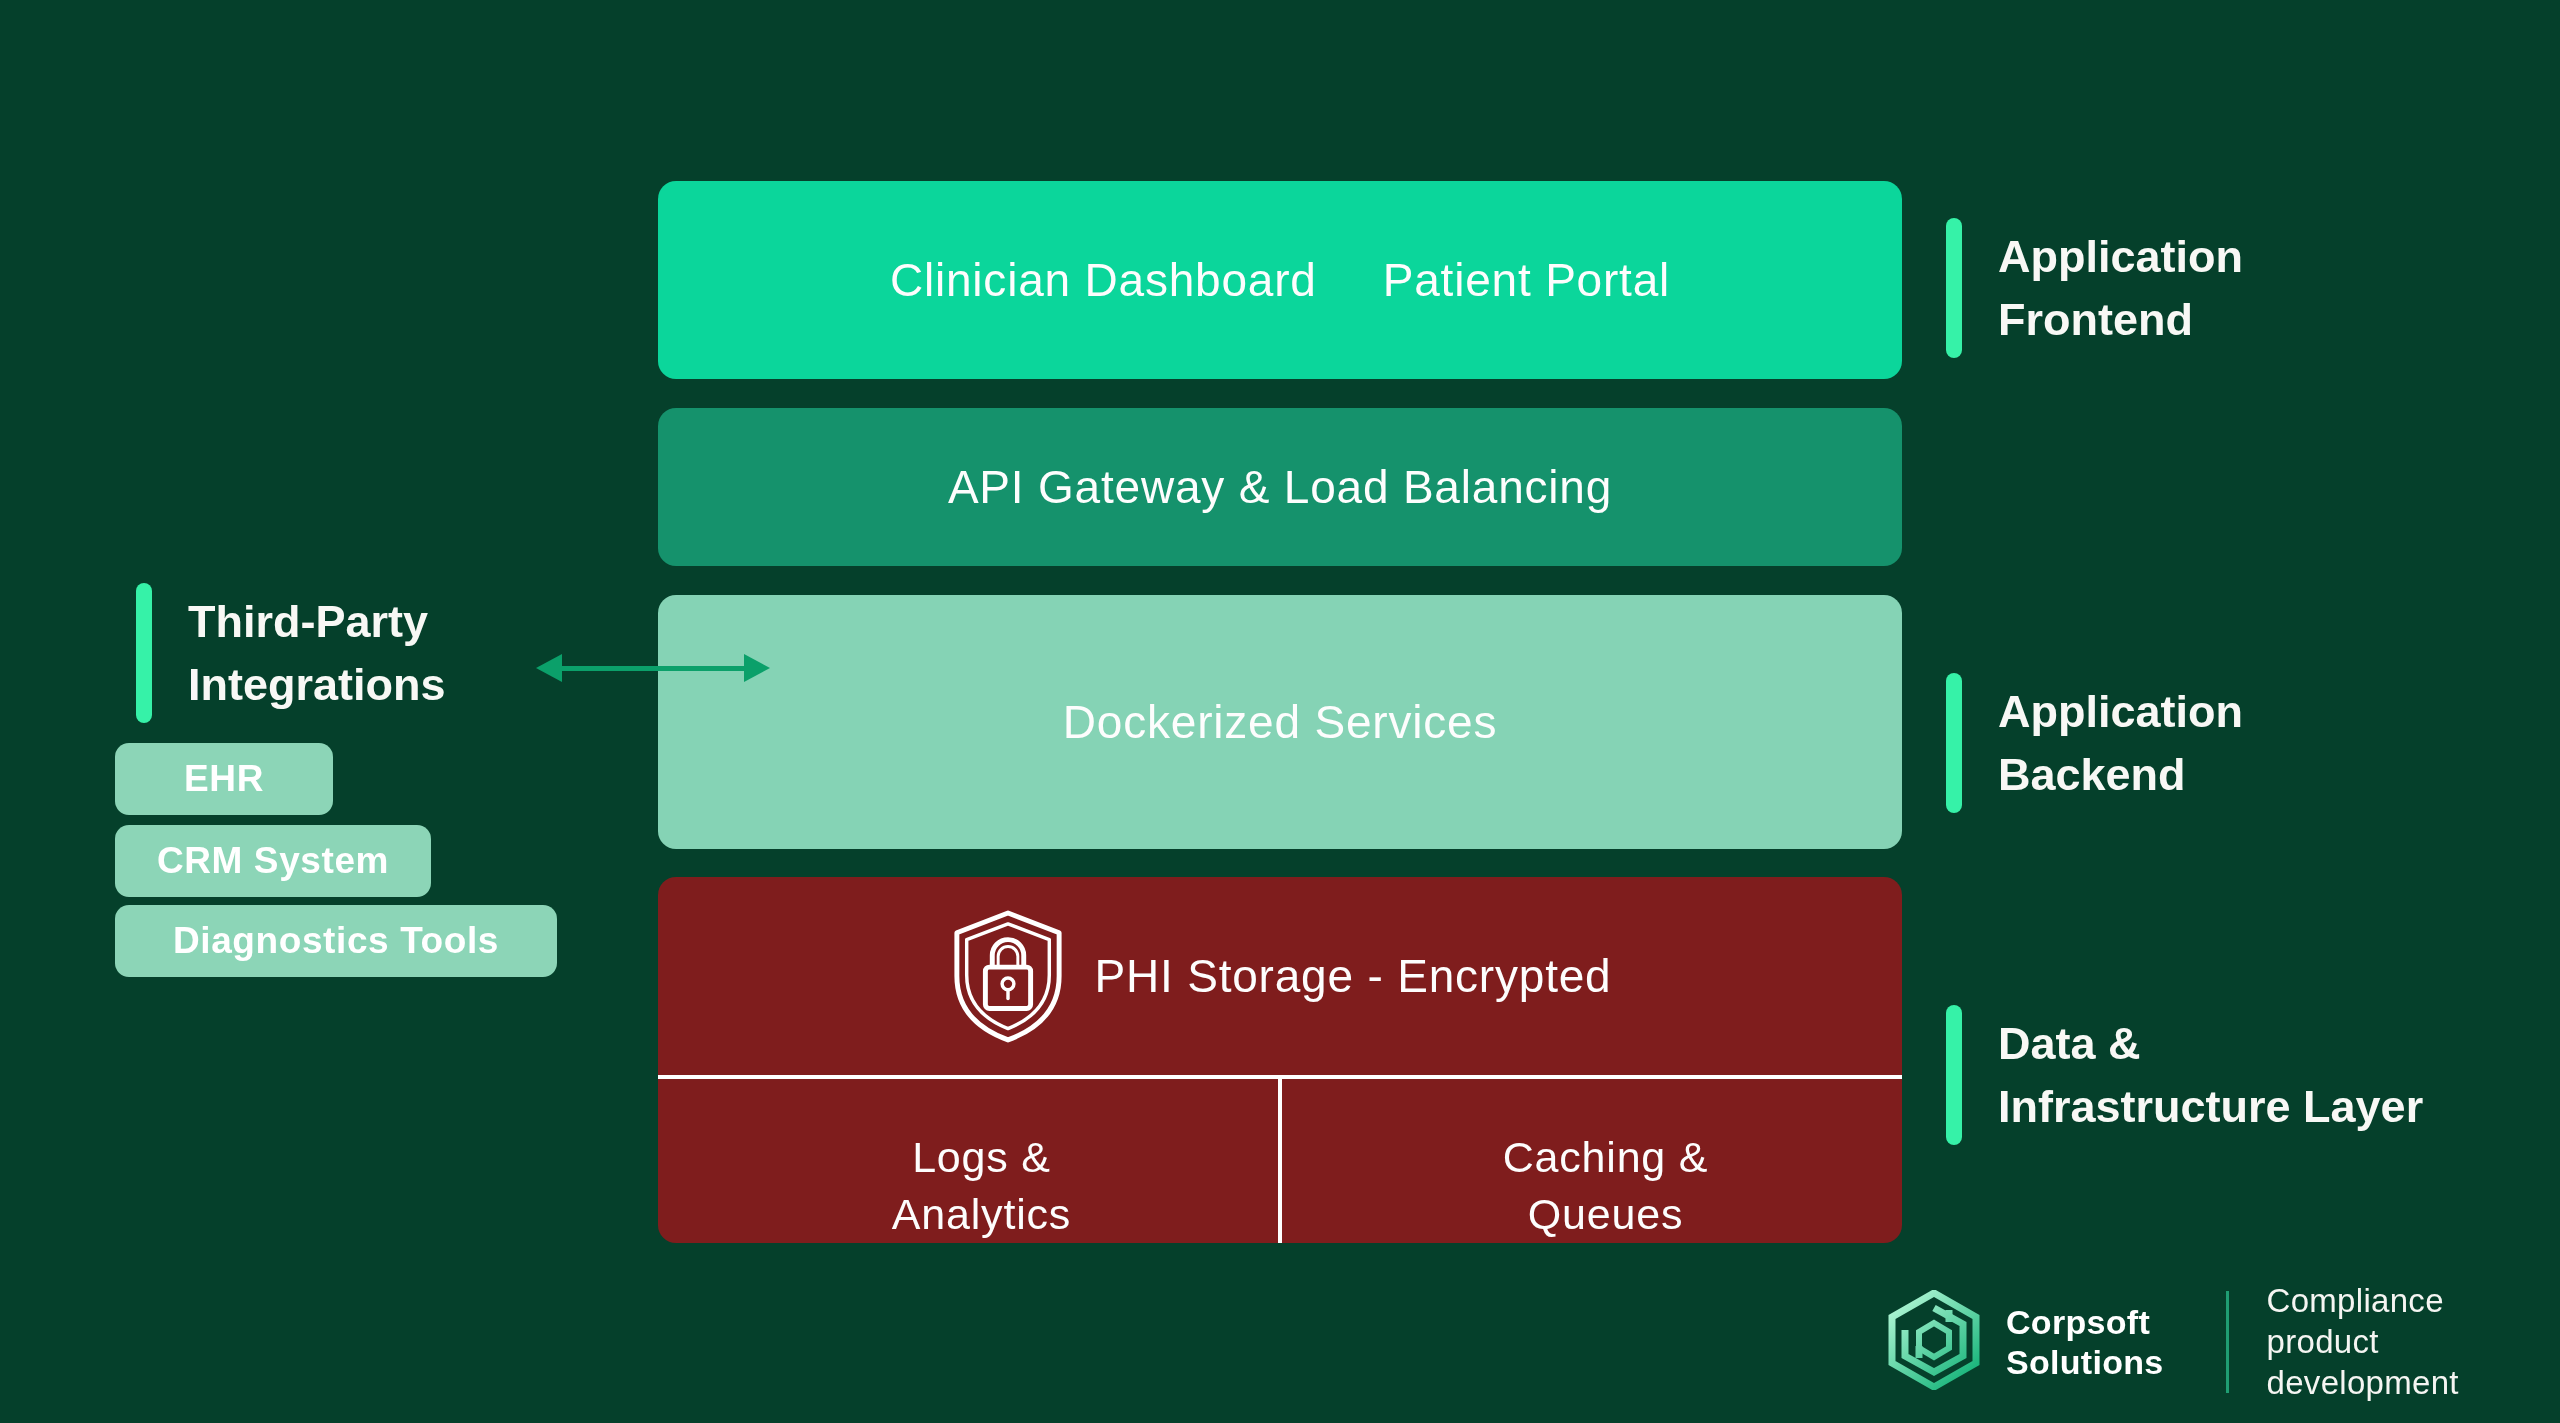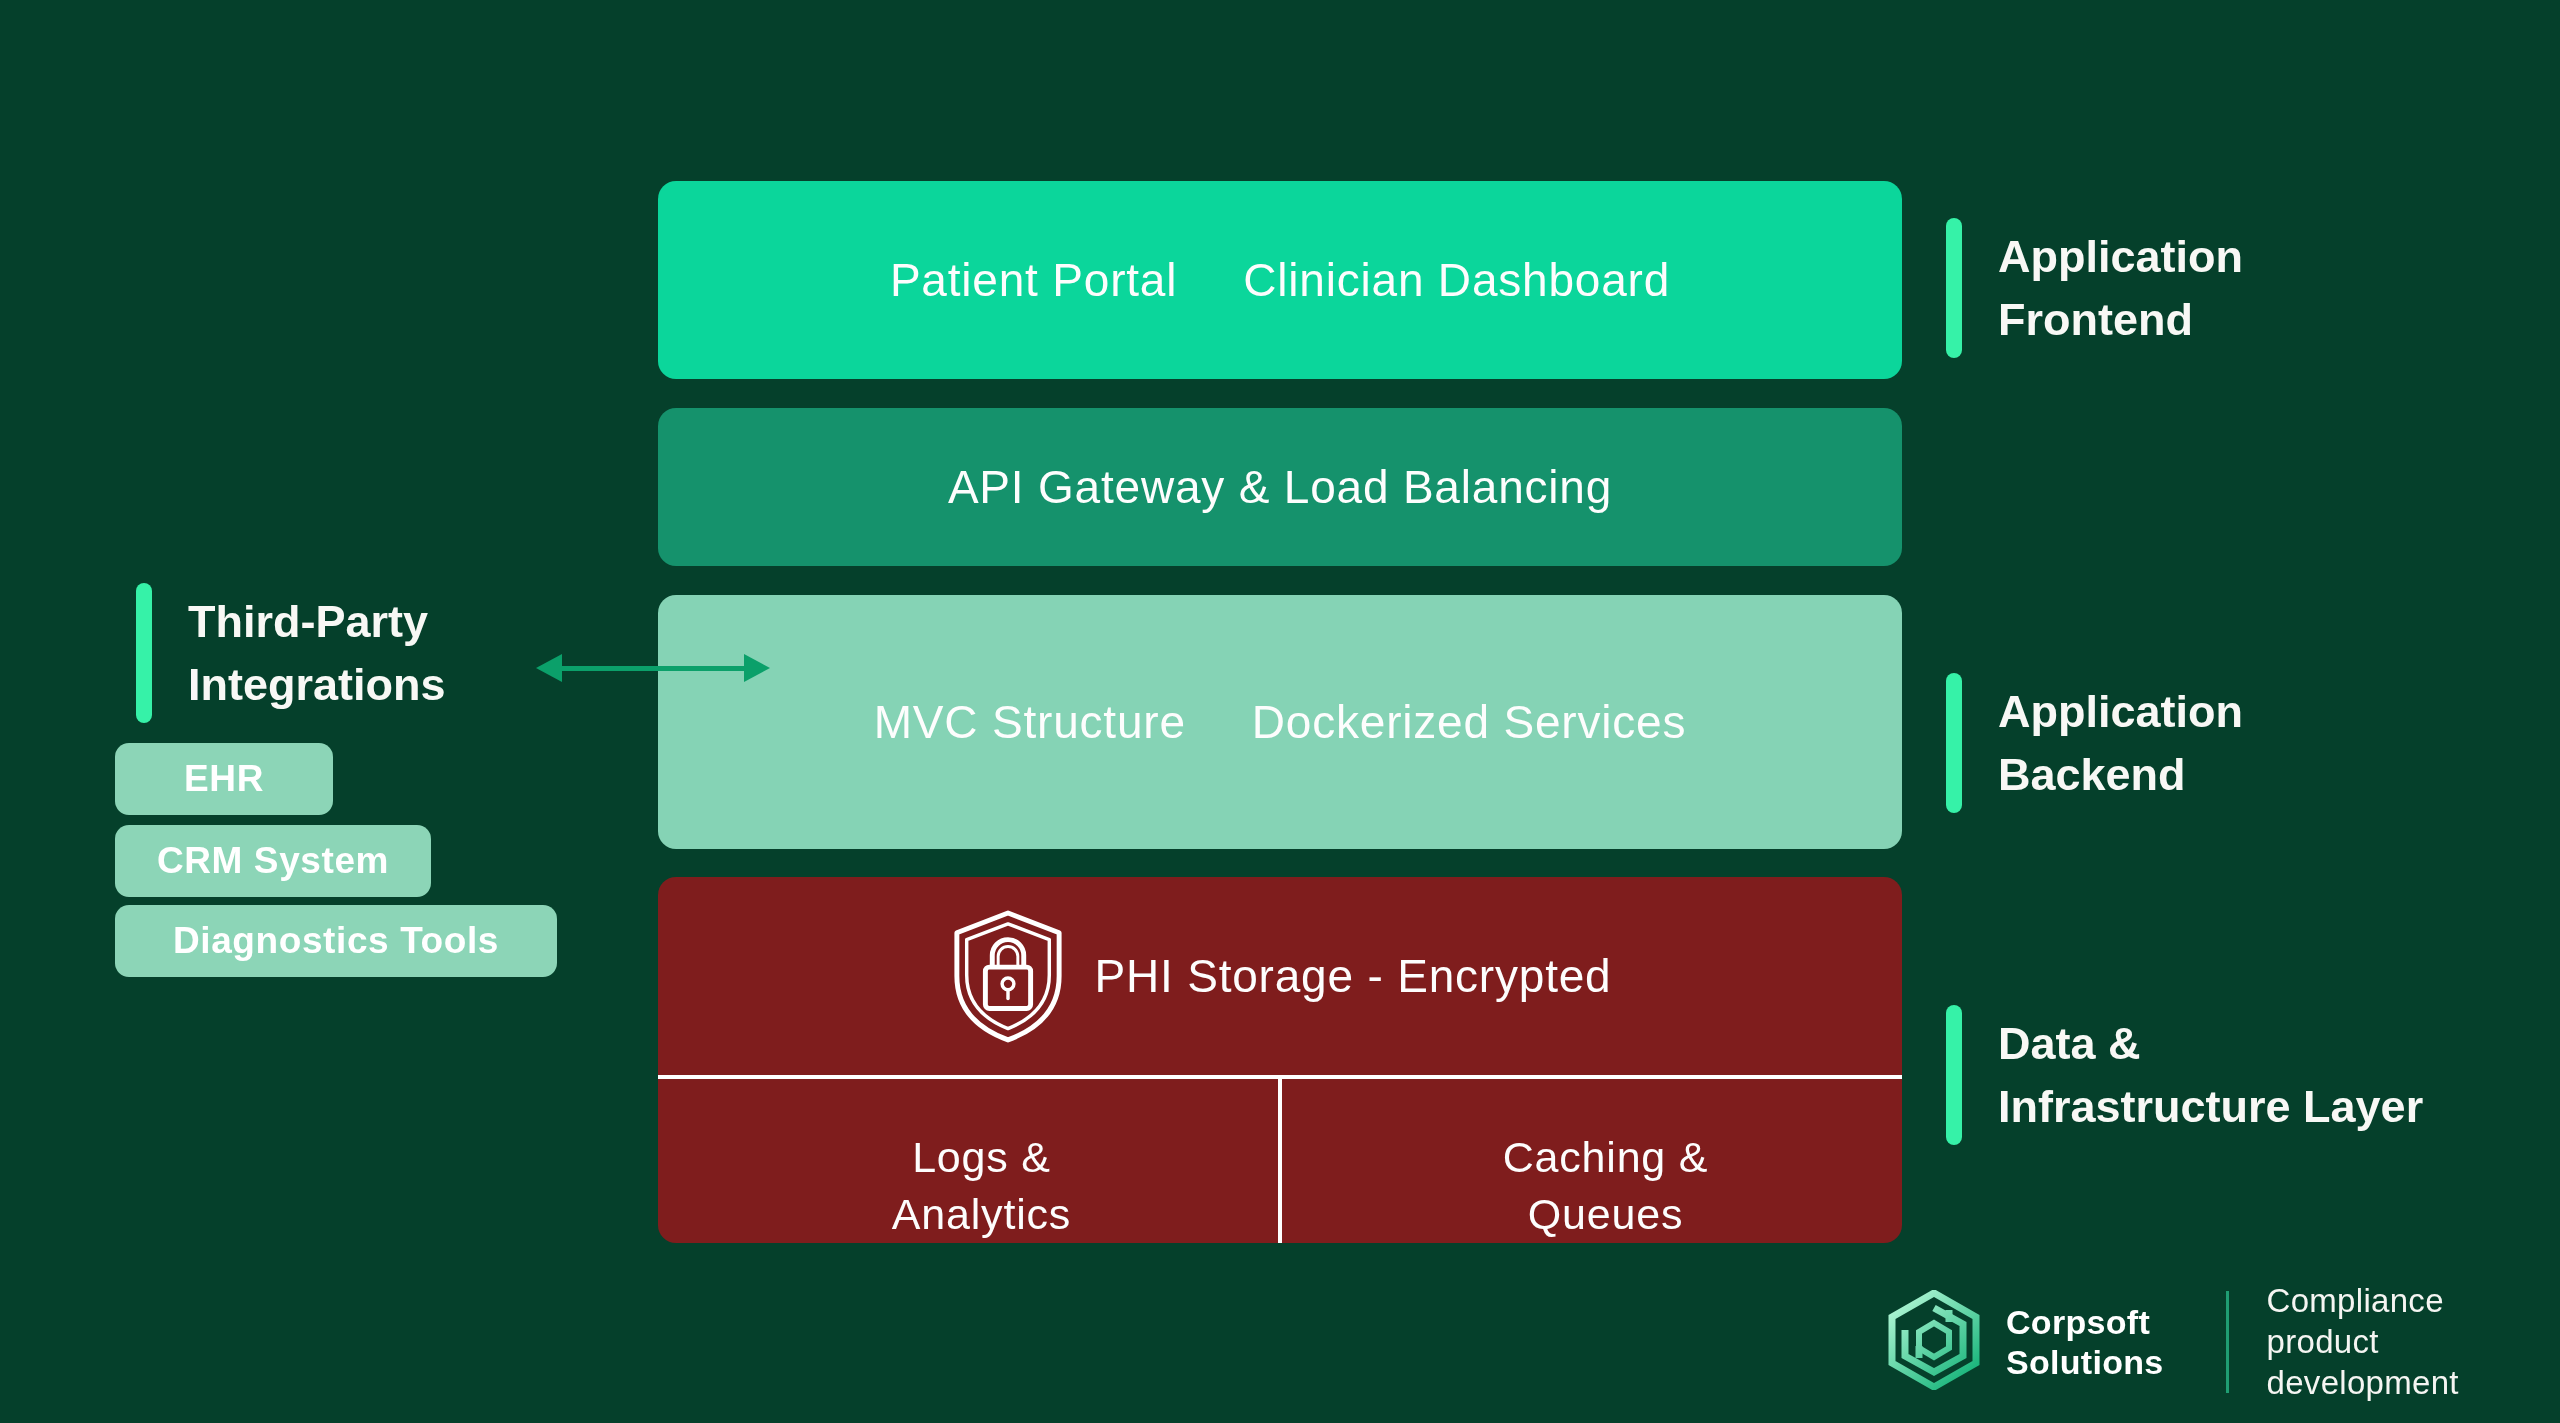--- a/index.html
+++ b/index.html
@@ -95,30 +95,29 @@
     margin-left:38px;
     font-size:33px;font-weight:400;line-height:41px;color:#F5F5F2;letter-spacing:.3px;
   }
 </style>
 </head>
 <body>
 
 <div class="stage">
 
   <div class="box box-frontend">
+    <span class="box-text">Clinician Dashboard</span>
     <span class="box-text">Patient Portal</span>
-    <span class="box-text">Clinician Dashboard</span>
   </div>
 
   <div class="box box-gateway">
     <span class="box-text">API Gateway &amp; Load Balancing</span>
   </div>
 
   <div class="box box-backend">
-    <span class="box-text">MVC Structure</span>
     <span class="box-text">Dockerized Services</span>
   </div>
 
   <div class="box box-data">
     <div class="phi-row">
       <span>
         <svg width="118" height="138" viewBox="0 0 120 140" fill="none">
           <path d="M60 6 L112 26 V70 C112 104 90 124 60 135 C30 124 8 104 8 70 V26 Z" stroke="#ffffff" stroke-width="5" stroke-linejoin="round"></path>
           <path d="M60 17 L102 33 V69 C102 97 84 114 60 123.5 C36 114 18 97 18 69 V33 Z" stroke="#ffffff" stroke-width="3.5" stroke-linejoin="round"></path>
           <path d="M44 61 V49 a16 16 0 0 1 32 0 V61" stroke="#ffffff" stroke-width="5"></path>

